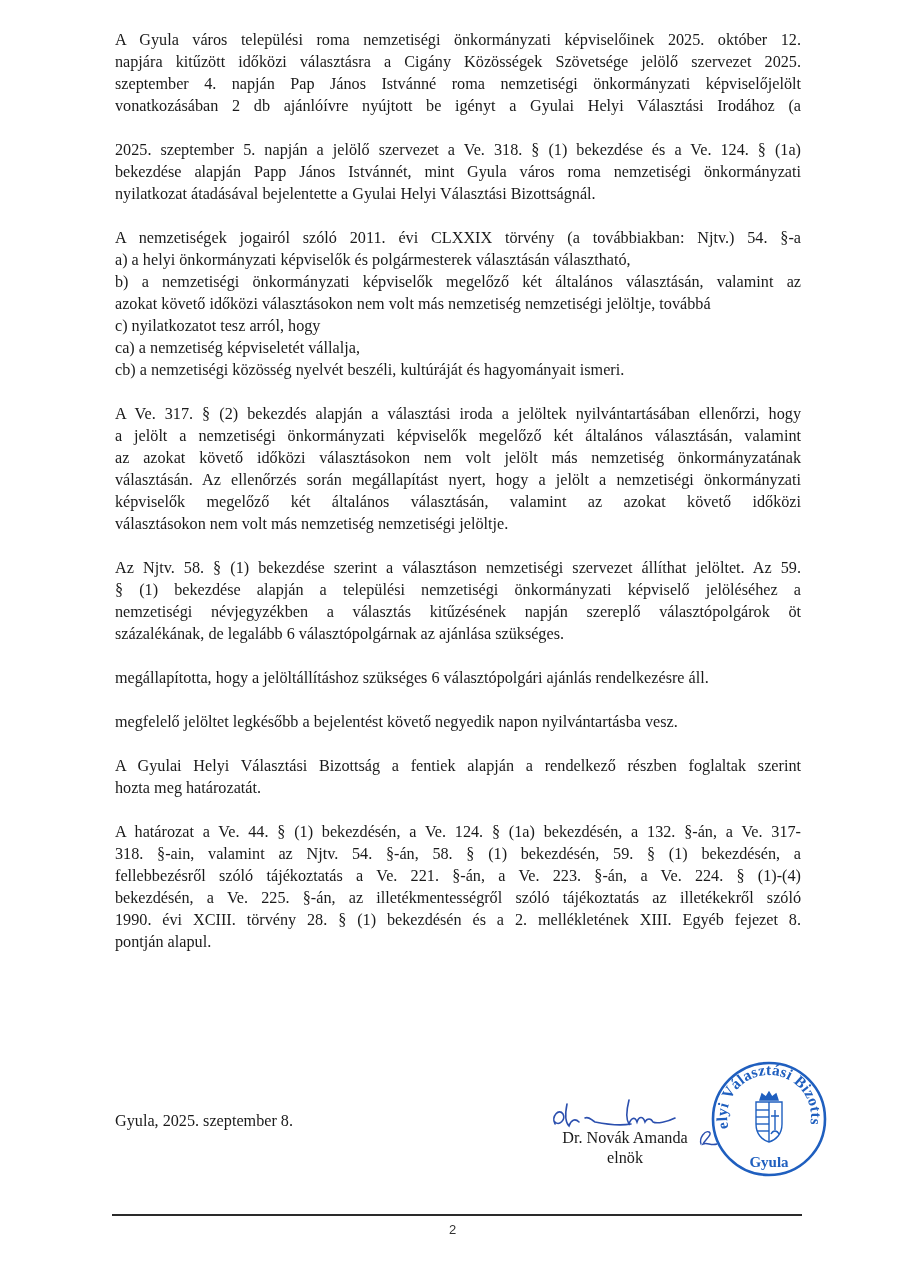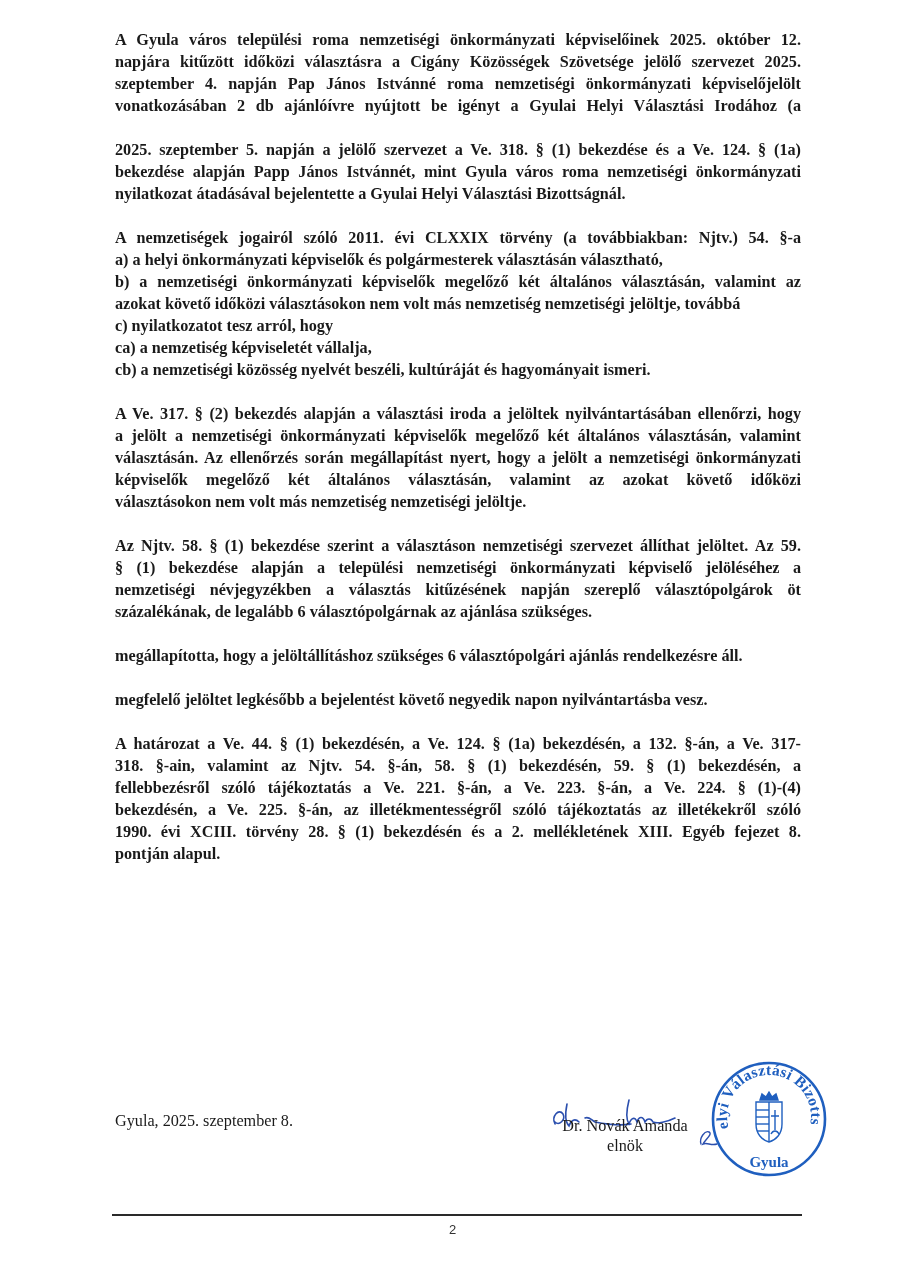--- a/index.html
+++ b/index.html
@@ -23,21 +23,20 @@
       font-size: 16.2px;
       line-height: 22px;
     }
     .para {
       margin: 0 0 22px 0;
       text-align: justify;
       text-align-last: left;
     }
     .line {
       display: block;
-      font-weight: bold;
     }
     .line.j {
       text-align: justify;
       text-align-last: justify;
     }
 
     .date-line {
       position: absolute;
       left: 115px;
       top: 1110px;
@@ -54,21 +53,21 @@
       font-size: 16.2px;
       line-height: 20px;
     }
     .sig-scrawl {
       position: absolute;
       left: 533px;
       top: 1096px;
       width: 160px;
       height: 34px;
     }
-    .sig-name { display: block; margin-top: 22px; }
+    .sig-name { display: block; margin-top: 34px; }
     .sig-role { display: block; }
     .sig-flourish {
       position: absolute;
       left: 697px;
       top: 1124px;
       width: 24px;
       height: 24px;
     }
 
     .stamp {
@@ -118,35 +117,40 @@
       <span class="line">a) a helyi önkormányzati képviselők és polgármesterek választásán választható,</span>
       <span class="line j">b) a nemzetiségi önkormányzati képviselők megelőző két általános választásán, valamint az</span>
       <span class="line">azokat követő időközi választásokon nem volt más nemzetiség nemzetiségi jelöltje, továbbá</span>
       <span class="line">c) nyilatkozatot tesz arról, hogy</span>
       <span class="line">ca) a nemzetiség képviseletét vállalja,</span>
       <span class="line">cb) a nemzetiségi közösség nyelvét beszéli, kultúráját és hagyományait ismeri.</span>
     </div>
     <div class="para">
       <span class="line j">A Ve. 317. § (2) bekezdés alapján a választási iroda a jelöltek nyilvántartásában ellenőrzi, hogy</span>
       <span class="line j">a jelölt a nemzetiségi önkormányzati képviselők megelőző két általános választásán, valamint</span>
+      <span class="line j">az azokat követő időközi választásokon nem volt jelölt más nemzetiség önkormányzatának</span>
       <span class="line j">választásán. Az ellenőrzés során megállapítást nyert, hogy a jelölt a nemzetiségi önkormányzati</span>
       <span class="line j">képviselők megelőző két általános választásán, valamint az azokat követő időközi</span>
       <span class="line">választásokon nem volt más nemzetiség nemzetiségi jelöltje.</span>
     </div>
     <div class="para">
       <span class="line j">Az Njtv. 58. § (1) bekezdése szerint a választáson nemzetiségi szervezet állíthat jelöltet. Az 59.</span>
       <span class="line j">§ (1) bekezdése alapján a települési nemzetiségi önkormányzati képviselő jelöléséhez a</span>
       <span class="line j">nemzetiségi névjegyzékben a választás kitűzésének napján szereplő választópolgárok öt</span>
       <span class="line">százalékának, de legalább 6 választópolgárnak az ajánlása szükséges.</span>
     </div>
     <div class="para">
       <span class="line">megállapította, hogy a jelöltállításhoz szükséges 6 választópolgári ajánlás rendelkezésre áll.</span>
     </div>
     <div class="para">
       <span class="line">megfelelő jelöltet    legkésőbb a bejelentést követő negyedik napon    nyilvántartásba vesz.</span>
+    </div>
+    <div class="para">
+      <span class="line j">A Gyulai Helyi Választási Bizottság a fentiek alapján a rendelkező részben foglaltak szerint</span>
+      <span class="line">hozta meg határozatát.</span>
     </div>
     <div class="para">
       <span class="line j">A határozat a Ve. 44. § (1) bekezdésén, a Ve. 124. § (1a) bekezdésén, a 132. §-án, a Ve. 317-</span>
       <span class="line j">318. §-ain, valamint az Njtv. 54. §-án, 58. § (1) bekezdésén, 59. § (1) bekezdésén, a</span>
       <span class="line j">fellebbezésről szóló tájékoztatás a Ve. 221. §-án, a Ve. 223. §-án, a Ve. 224. § (1)-(4)</span>
       <span class="line j">bekezdésén, a Ve. 225. §-án, az illetékmentességről szóló tájékoztatás az illetékekről szóló</span>
       <span class="line j">1990. évi XCIII. törvény 28. § (1) bekezdésén és a 2. mellékletének XIII. Egyéb fejezet 8.</span>
       <span class="line">pontján alapul.</span>
     </div>
   </div>

